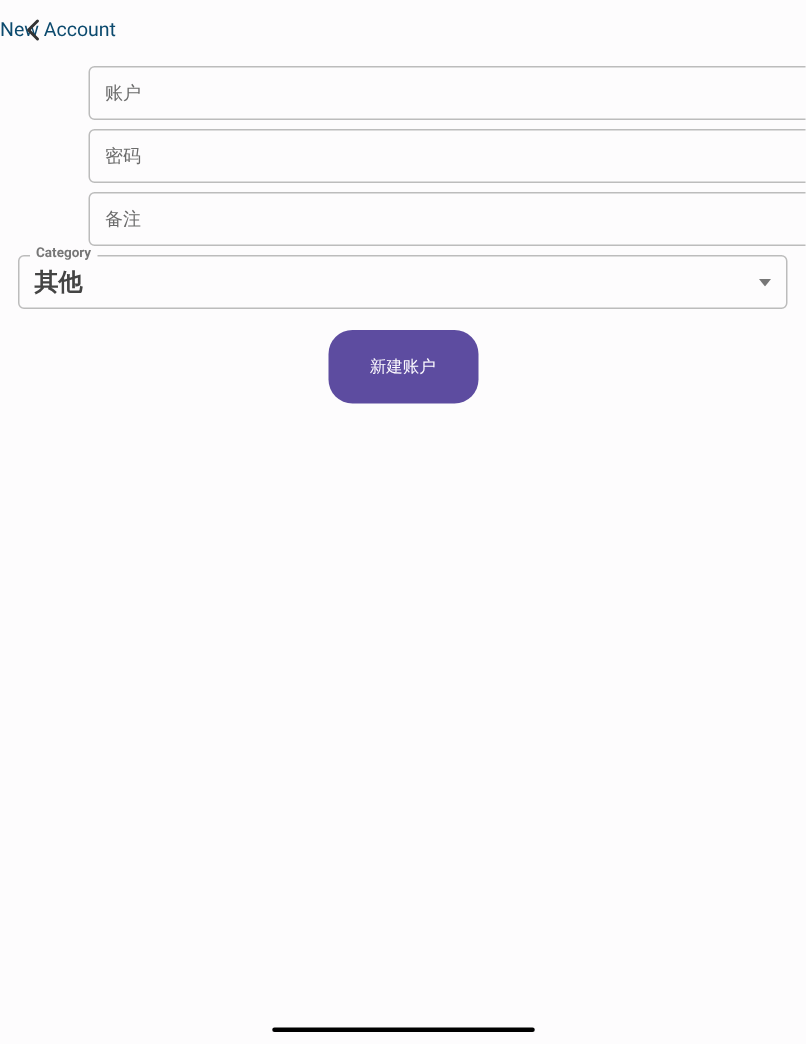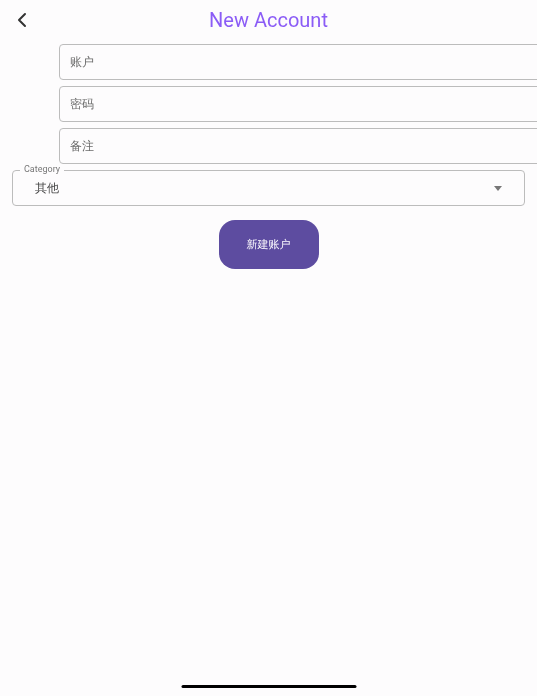--- a/index.html
+++ b/index.html
@@ -32,23 +32,22 @@
       display: flex;
       align-items: center;
       justify-content: center;
     }
     .back-btn svg {
       width: 10px;
       height: 16px;
     }
     .title {
       width: 100%;
-      text-align: center;
-      font-size: 20px;
-      color: #8b5cf6;
+      font-size: 13px;
+      color: #0c4a6e;
       font-weight: 400;
     }
     .form {
       padding: 0 12px;
     }
     .input-field {
       width: 100%;
       height: 36px;
       border: 1px solid #bcbcbc;
       border-radius: 4px;
@@ -64,37 +63,38 @@
     .input-field::placeholder {
       color: #6b6b6b;
       font-size: 12px;
     }
     .input-field:first-of-type {
       margin-top: 4px;
     }
     .select-wrapper {
       position: relative;
       margin-top: 6px;
+      font-weight: bold;
     }
     .select-label {
       position: absolute;
       top: -6px;
       left: 8px;
       background: #fdfcfd;
       padding: 0 4px;
       font-size: 9px;
       color: #777;
     }
     .select-field {
       width: 100%;
       height: 36px;
       border: 1px solid #bcbcbc;
       border-radius: 4px;
-      padding: 0 22px;
-      font-size: 12px;
+      padding: 0 10px;
+      font-size: 16px;
       color: #444;
       background: transparent;
       display: flex;
       align-items: center;
       justify-content: space-between;
       cursor: pointer;
     }
     .dropdown-icon {
       color: #888;
     }

